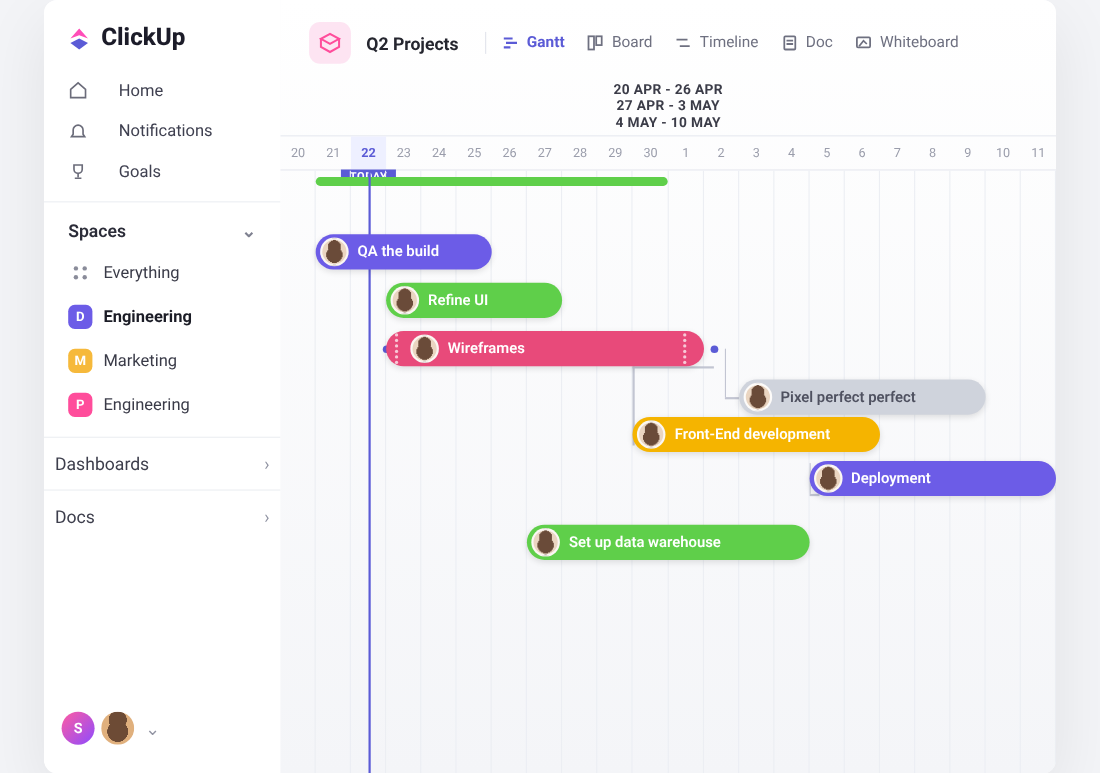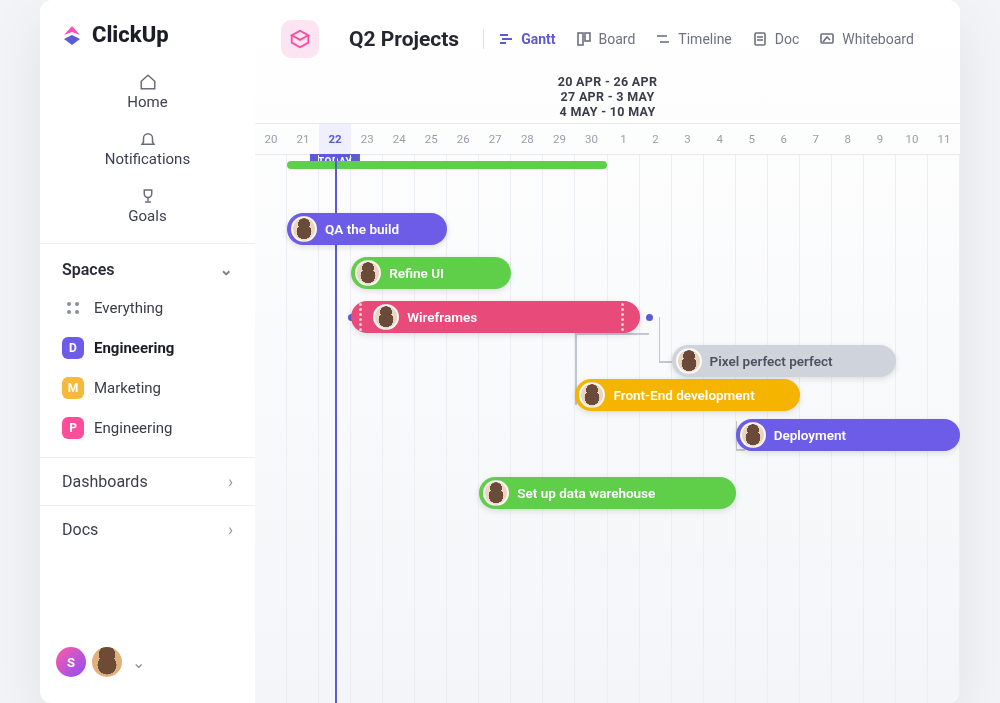--- a/index.html
+++ b/index.html
@@ -8,46 +8,46 @@
     width:920px; height:703px; margin:0 auto; background:#fafbfc;
     display:flex; border-radius:12px; overflow:hidden; box-shadow:0 20px 60px rgba(0,0,0,.08);
   }
 
   
   .sidebar { width:215px; background:#ffffff; display:flex; flex-direction:column; padding:18px 0 14px 0; }
   .logo-row { display:flex; align-items:center; gap:8px; padding:4px 20px 18px 20px; font-weight:800; font-size:22px; color:#1c1c29; }
   .logo-mark { width:24px; height:24px; position:relative; }
   .logo-mark svg { width:24px; height:24px; }
   .nav-list { display:flex; flex-direction:column; gap:3px; padding:0 10px; }
-  .nav-item { display:flex; align-items:center; gap:2px; padding:8px 12px; border-radius:8px; color:#3f4050; font-size:15px; cursor:pointer;flex-direction:column; }
+  .nav-item { display:flex; align-items:center; gap:28px; padding:8px 12px; border-radius:8px; color:#3f4050; font-size:15px; cursor:pointer; }
   .nav-item .ico { width:18px; height:18px; display:flex; align-items:center; justify-content:center; color:#6b6c7a; }
 
   .section-hdr { display:flex; align-items:center; justify-content:space-between; padding:16px 22px 10px 22px; font-size:16px; color:#2b2c38; font-weight:600; border-top:1px solid #eceef2; margin-top:10px; }
   .section-hdr .chev { color:#7f8190; }
 
   .space-list { display:flex; flex-direction:column; gap:2px; padding:0 10px 10px 10px; }
   .space-item { display:flex; align-items:center; gap:10px; padding:8px 12px; border-radius:8px; font-size:15px; color:#3a3b48; cursor:pointer; }
   .space-item.active { font-weight:700; color:#1b1c26; }
   .space-badge { width:22px; height:22px; border-radius:6px; display:flex; align-items:center; justify-content:center; color:#fff; font-size:12px; font-weight:700; }
   .space-dots { width:22px; height:22px; display:flex; align-items:center; justify-content:center; color:#8a8c9a; }
 
-  .side-sec { padding:14px 22px; border-top:1px solid #eceef2; display:flex; align-items:center; justify-content:space-between; color:#3d3e4c; font-size:16px; cursor:pointer; }
+  .side-sec { padding:14px 10px; border-top:1px solid #eceef2; display:flex; align-items:center; justify-content:space-between; color:#3d3e4c; font-size:16px; cursor:pointer; }
   .side-sec .chev { color:#9093a2; }
 
   .sidebar-footer { margin-top:auto; padding:12px 16px; display:flex; align-items:center; gap:6px; }
   .avatar { width:30px; height:30px; border-radius:50%; display:flex; align-items:center; justify-content:center; font-weight:700; color:#fff; }
   .avatar-s { background:linear-gradient(135deg,#ff5ca2,#8d4bff); font-size:13px; }
   .avatar-img { background:#e0b07d; background-image:radial-gradient(circle at 50% 25%, #6d4b35 30%, transparent 31%), radial-gradient(circle at 50% 60%, #6d4b35 40%, transparent 41%); }
   .footer-chev { color:#9294a3; margin-left:4px; }
 
   
   .main { flex:1; display:flex; flex-direction:column; background:linear-gradient(180deg,#ffffff,#f4f5f8); }
   .topbar { display:flex; align-items:center; gap:14px; padding:20px 26px 10px 26px; }
   .proj-ico { width:38px; height:38px; border-radius:10px; background:#fde4f2; display:flex; align-items:center; justify-content:center; }
-  .proj-title { font-size:21px; font-weight:700; color:#25262f; margin-right:10px;margin-left:16px; }
+  .proj-title { font-size:16px; font-weight:700; color:#25262f; margin-right:10px; }
   .views { display:flex; align-items:center; gap:20px; }
   .view { display:flex; align-items:center; gap:7px; font-size:14px; color:#6e7080; cursor:pointer; }
   .view.active { color:#5b5bd6; font-weight:700; }
   .view .vico { width:16px; height:16px; display:flex; align-items:center; justify-content:center; }
   .vsep { width:1px; height:20px; background:#e2e4ec; }
 
   
   .cal-wrap { position:relative; }
   .ranges { display:grid; grid-template-columns:repeat(1,1fr); font-size:12.5px; font-weight:700; color:#3b3c48; letter-spacing:.3px; text-align:center; padding:6px 0 4px 0; }
   .days-row { display:grid; grid-template-columns:repeat(22,1fr); border-top:1px solid #e6e8ef; border-bottom:1px solid #e6e8ef; }

